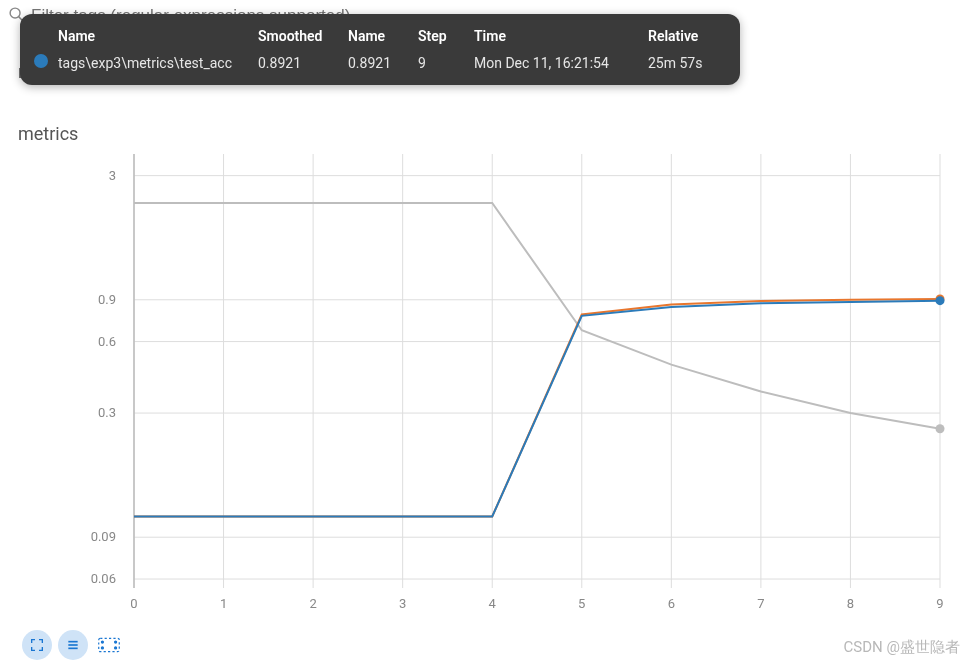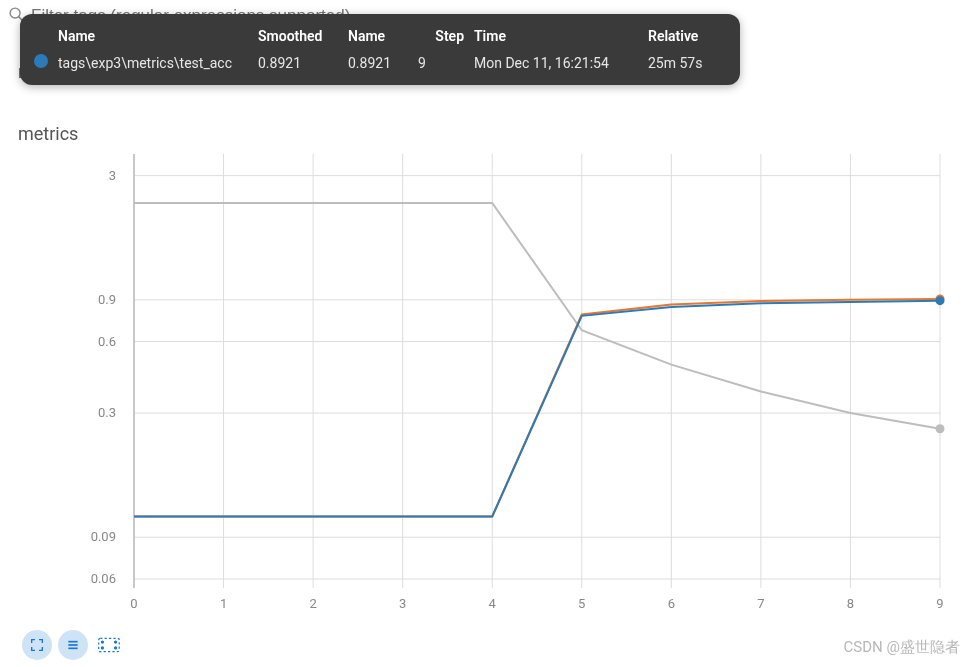--- a/index.html
+++ b/index.html
@@ -9,21 +9,21 @@
   .filter-row .search-icon { margin-right: 6px; }
   .filter-row .filter-text { color: #999; }
   
   .tooltip { position: absolute; top: 14px; left: 20px; background: #3a3a3a; color: #fff; border-radius: 12px; padding: 10px 14px; box-shadow: 0 2px 10px rgba(0,0,0,.3); font-size: 14px; z-index: 10; width: 720px; }
   .tooltip table { border-collapse: collapse; width: 100%; }
   .tooltip th { text-align: left; font-weight: 600; padding: 4px 10px 6px 0; color: #fff; }
   .tooltip th:nth-child(1){width:20px;}
   .tooltip th:nth-child(2){width:200px;}
   .tooltip th:nth-child(3){width:90px;}
   .tooltip th:nth-child(4){width:70px;}
-  .tooltip th:nth-child(5){width:56px;text-align:right;}
+  .tooltip th:nth-child(5){width:56px;}
   .tooltip th:nth-child(6){width:174px;margin-left:27px;}
   .tooltip td { padding: 4px 10px 4px 0; color: #e6e6e6; white-space: nowrap; }
   .swatch { width: 14px; height: 14px; border-radius: 50%; display: inline-block; }
   
   .label-metrics { position: absolute; left: 18px; color: #555; font-size: 18px; }
   .label1 { top: 61px; }
   .label2 { top: 123px; }
   
   .chart-wrap { position: absolute; left: 20px; top: 142px; width: 940px; height: 490px; }
   .chart-svg { width: 100%; height: 100%; }

